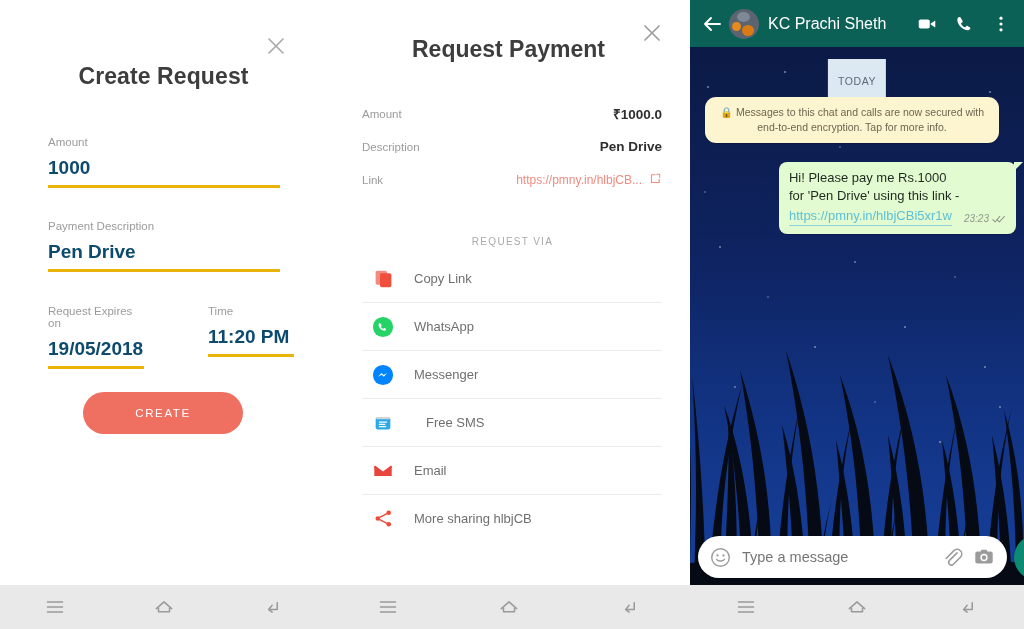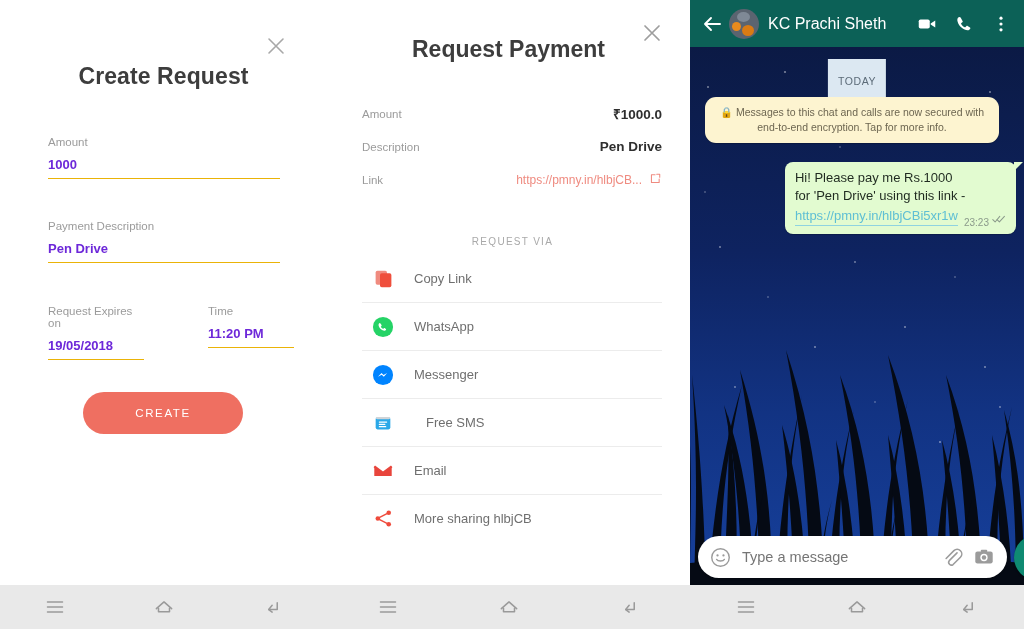--- a/index.html
+++ b/index.html
@@ -72,25 +72,25 @@
     position: absolute;
     left: 48px;
     width: 232px;
   }
   .field .f-label {
     font-size: 11.5px;
     color: #9b9b9b;
     margin-bottom: 9px;
   }
   .field .f-value {
-    font-size: 13px;
-    color: #6d28d9;
+    font-size: 19px;
+    color: #0c4a6e;
     font-weight: bold;
     padding-bottom: 6px;
-    border-bottom: 1px solid #eab308;
+    border-bottom: 3px solid #eab308;
   }
   .field-amount { top: 136px; }
   .field-desc   { top: 220px; }
   .field-date   { top: 305px; width: 96px; }
   .field-time   { top: 305px; left: 208px; width: 86px; }
 
   .create-btn {
     position: absolute;
     top: 392px;
     left: 83px;
@@ -306,25 +306,26 @@
   .out-bubble .msg-link {
     font-size: 13px;
     color: #5fbfd4;
     line-height: 1.42;
     display: inline-block;
     border-bottom: 1px solid #8fd3e0;
     cursor: pointer;
   }
   .out-bubble .meta {
     display: inline-flex;
-    align-items: flex-end;
+    align-items: center;
     gap: 3px;
     float: right;
     margin-top: 4px;
-    margin-left: 6px;
+    margin-left: 12px;
+    font-style: italic;
   }
   .out-bubble .meta .time {
     font-size: 10px;
     color: #8b9a8b;
   }
 
   .wa-inputbar {
     position: absolute;
     left: 0; right: 0;
     bottom: 44px;

